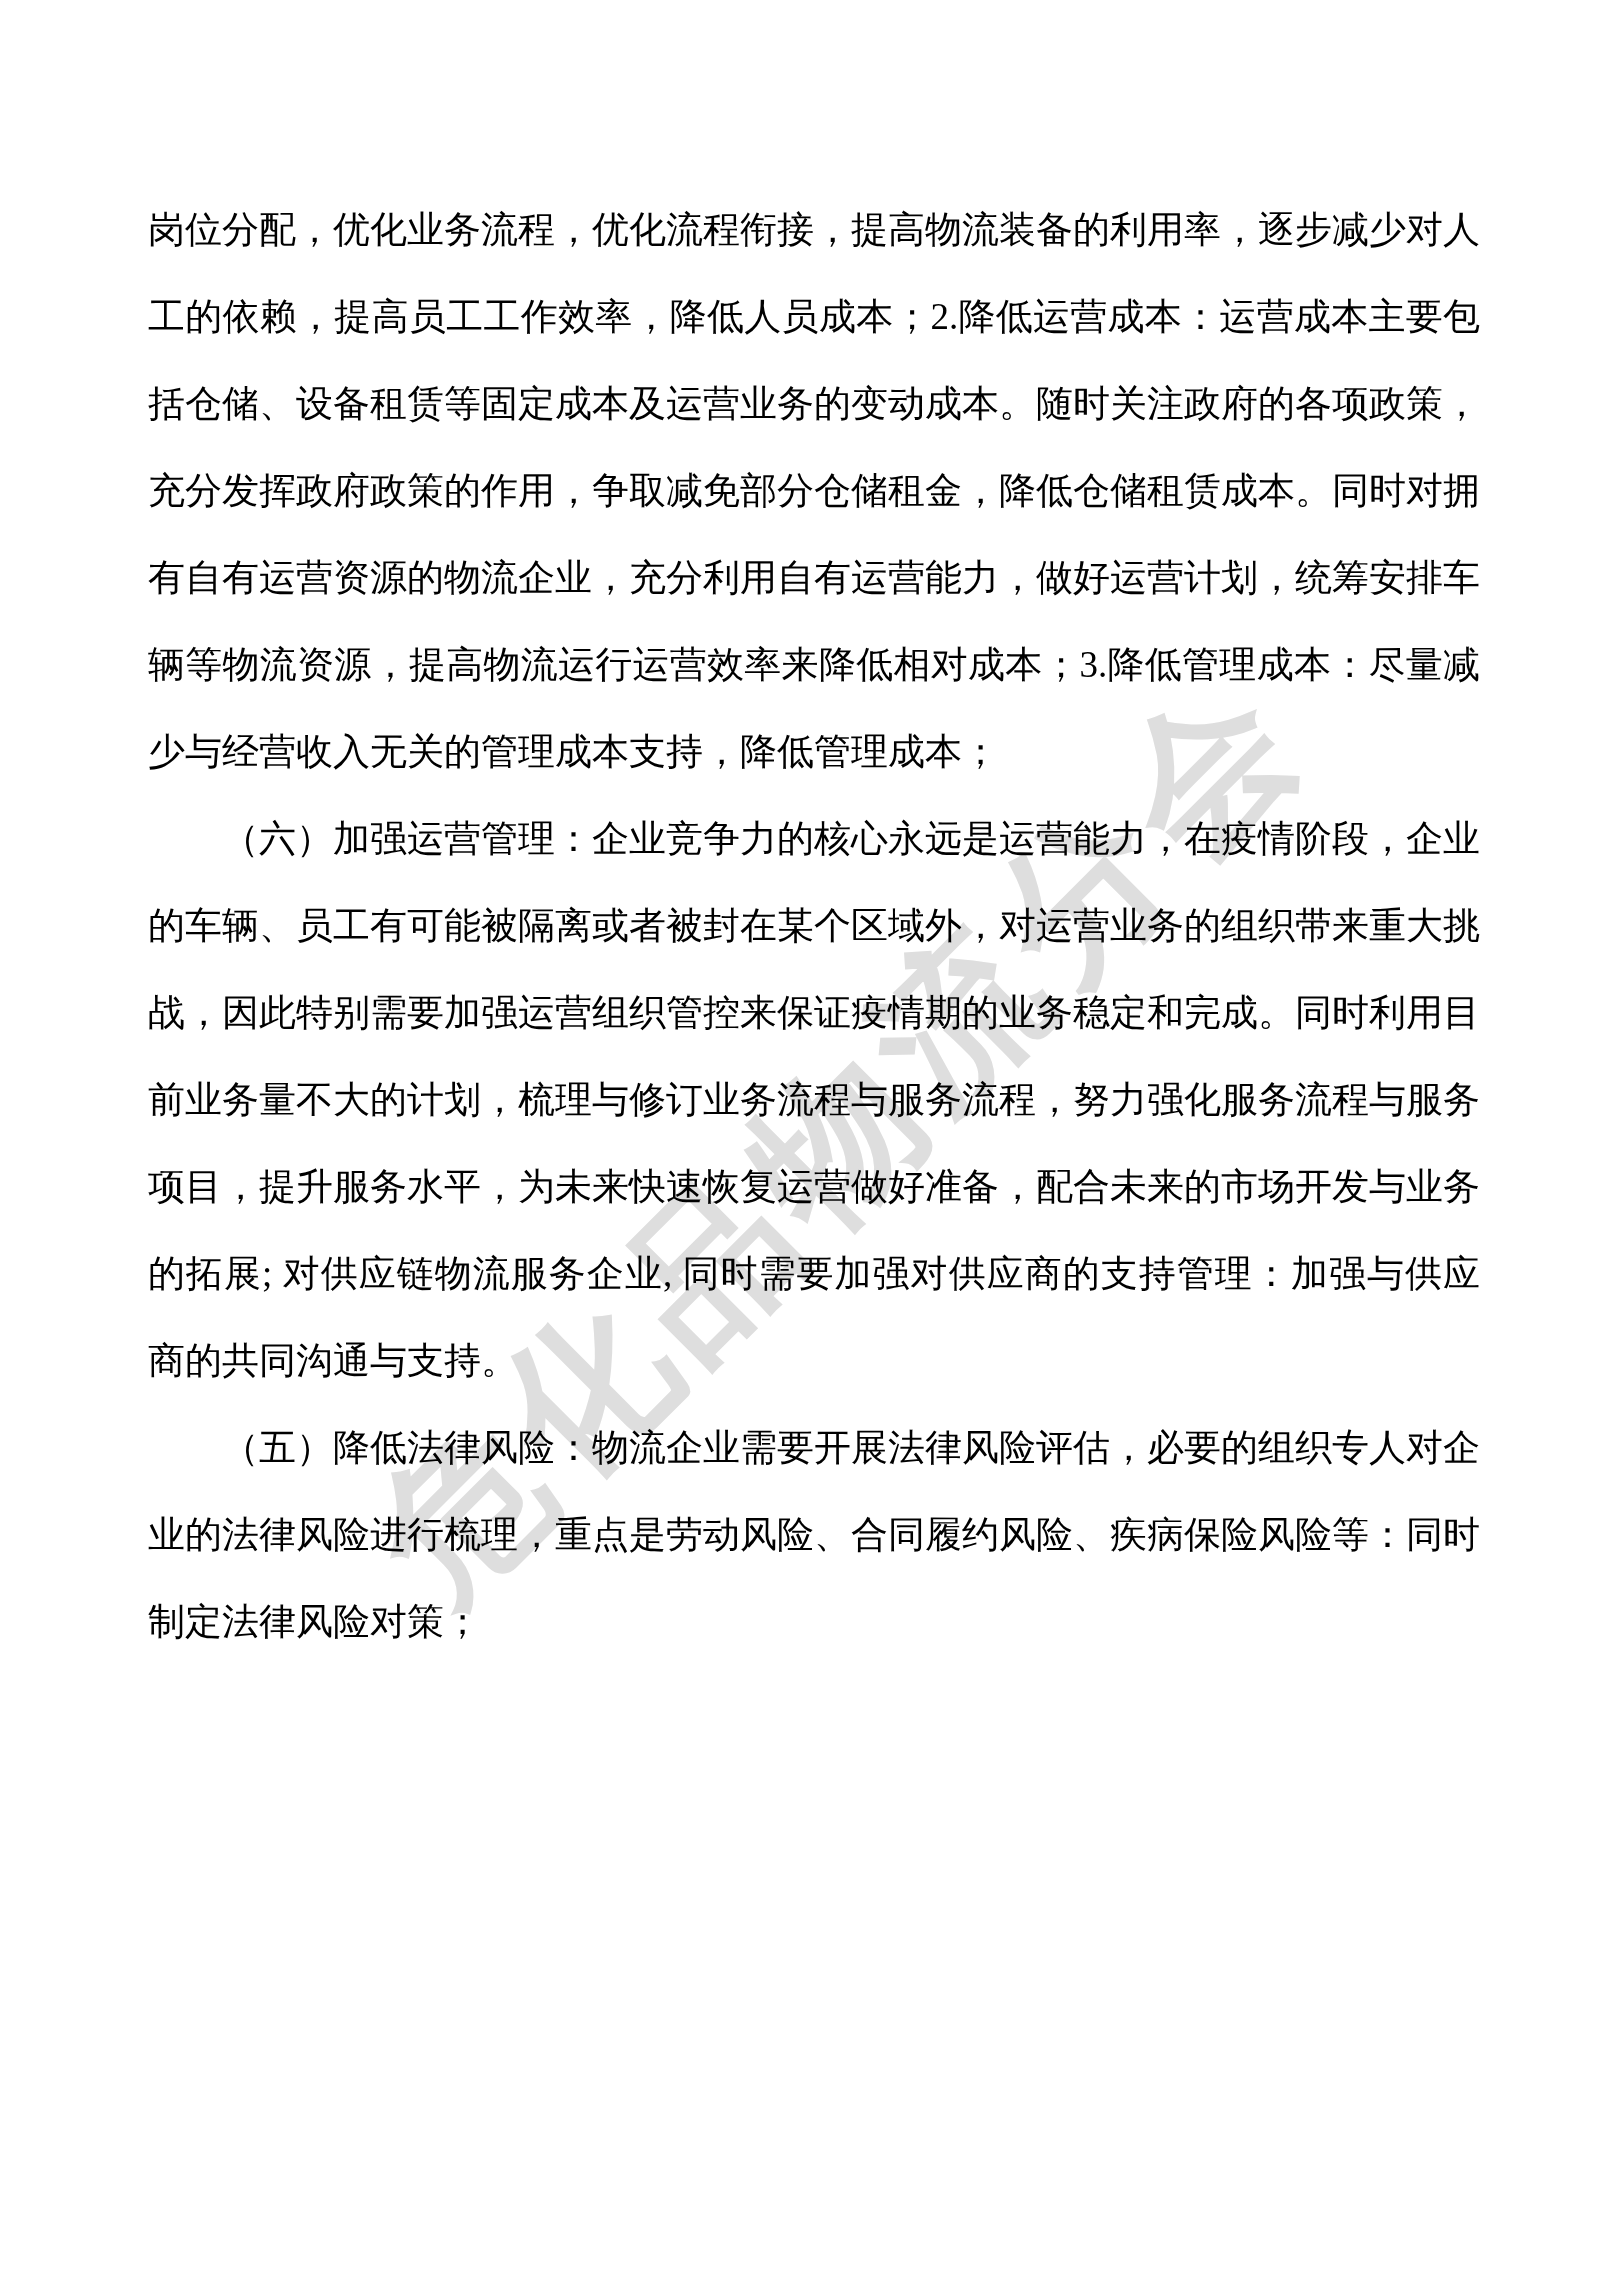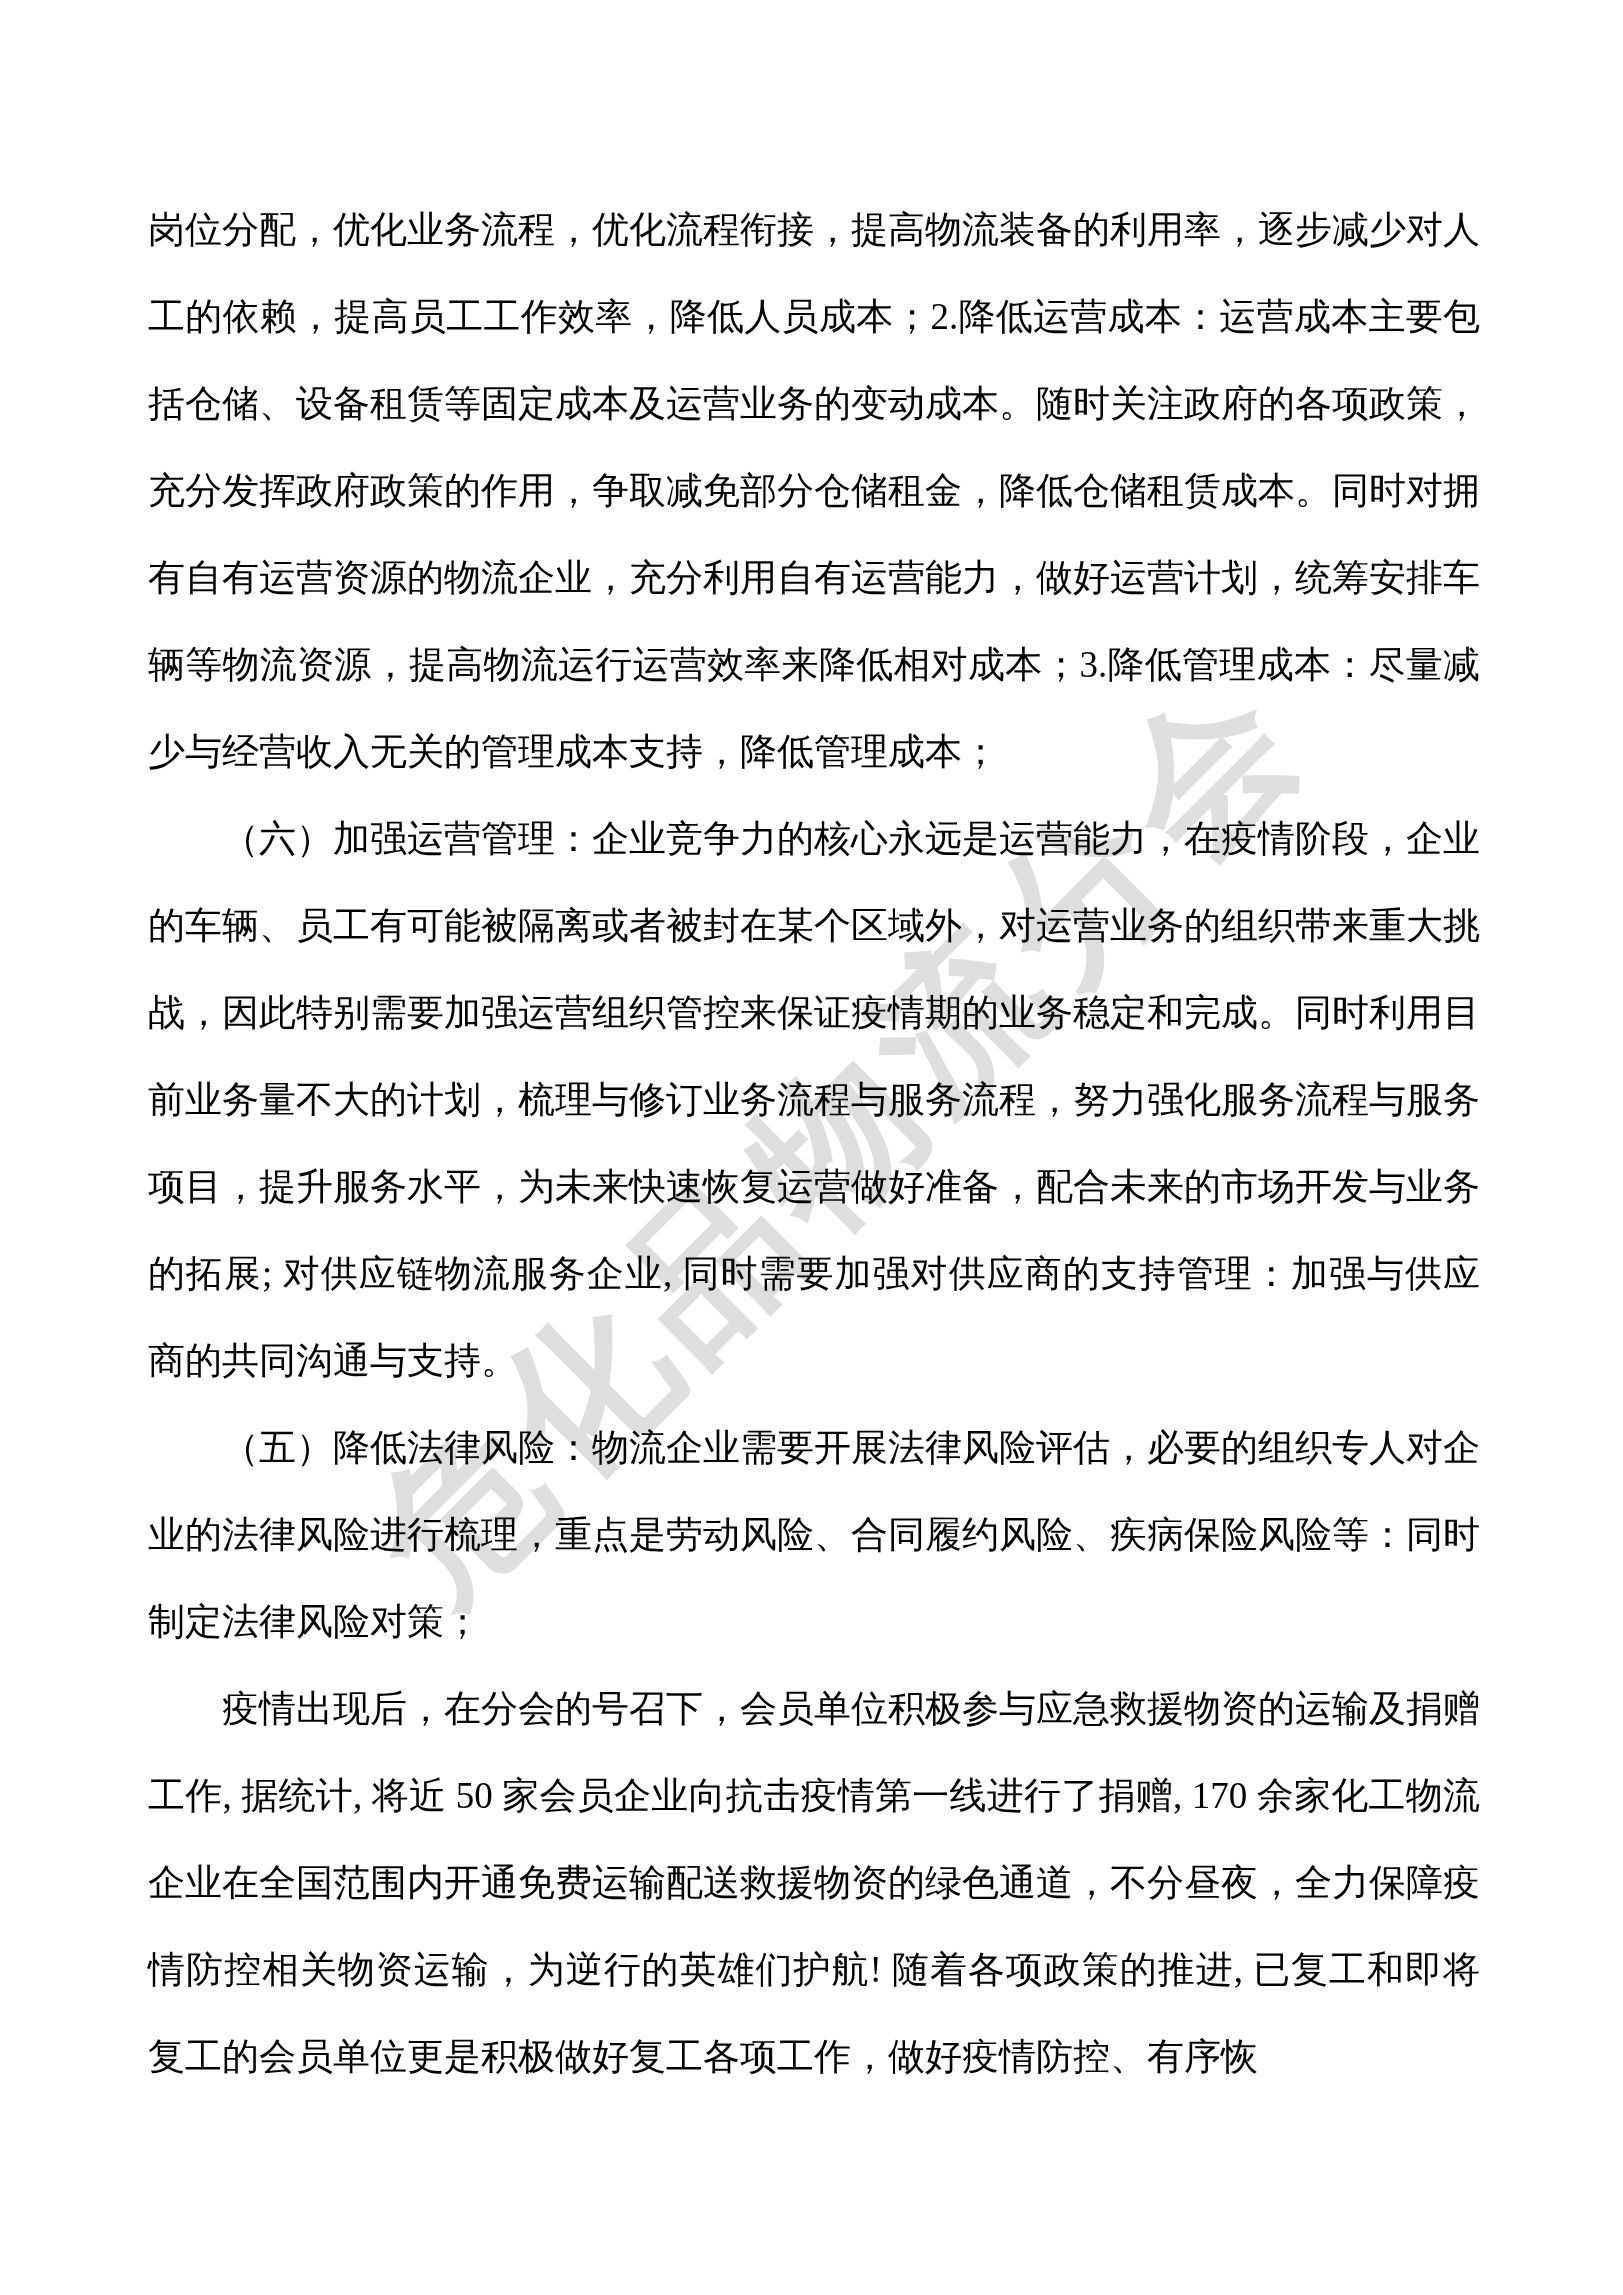--- a/index.html
+++ b/index.html
@@ -58,17 +58,16 @@
 <body>
 
 <div class="page" style="background: rgb(255, 255, 255);">
 
   <div class="watermark" style="color: rgb(222, 222, 222);">危化品物流分会</div>
 
   <div class="content" style="color: rgb(0, 0, 0);">
     <p class="para">岗位分配，优化业务流程，优化流程衔接，提高物流装备的利用率，逐步减少对人工的依赖，提高员工工作效率，降低人员成本；2.降低运营成本：运营成本主要包括仓储、设备租赁等固定成本及运营业务的变动成本。随时关注政府的各项政策，充分发挥政府政策的作用，争取减免部分仓储租金，降低仓储租赁成本。同时对拥有自有运营资源的物流企业，充分利用自有运营能力，做好运营计划，统筹安排车辆等物流资源，提高物流运行运营效率来降低相对成本；3.降低管理成本：尽量减少与经营收入无关的管理成本支持，降低管理成本；</p>
     <p class="para indent">（六）加强运营管理：企业竞争力的核心永远是运营能力，在疫情阶段，企业的车辆、员工有可能被隔离或者被封在某个区域外，对运营业务的组织带来重大挑战，因此特别需要加强运营组织管控来保证疫情期的业务稳定和完成。同时利用目前业务量不大的计划，梳理与修订业务流程与服务流程，努力强化服务流程与服务项目，提升服务水平，为未来快速恢复运营做好准备，配合未来的市场开发与业务的拓展; 对供应链物流服务企业, 同时需要加强对供应商的支持管理：加强与供应商的共同沟通与支持。</p>
     <p class="para indent">（五）降低法律风险：物流企业需要开展法律风险评估，必要的组织专人对企业的法律风险进行梳理，重点是劳动风险、合同履约风险、疾病保险风险等：同时制定法律风险对策；</p>
-    <p class="para indent">疫情出现后，在分会的号召下，会员单位积极参与应急救援物资的运输及捐赠工作, 据统计, 将近 50 家会员企业向抗击疫情第一线进行了捐赠, 170 余家化工物流企业在全国范围内开通免费运输配送救援物资的绿色通道，不分昼夜，全力保障疫情防控相关物资运输，为逆行的英雄们护航! 随着各项政策的推进, 已复工和即将复工的会员单位更是积极做好复工各项工作，做好疫情防控、有序恢</p>
   </div>
 
 </div>
 
 
 </body></html>

